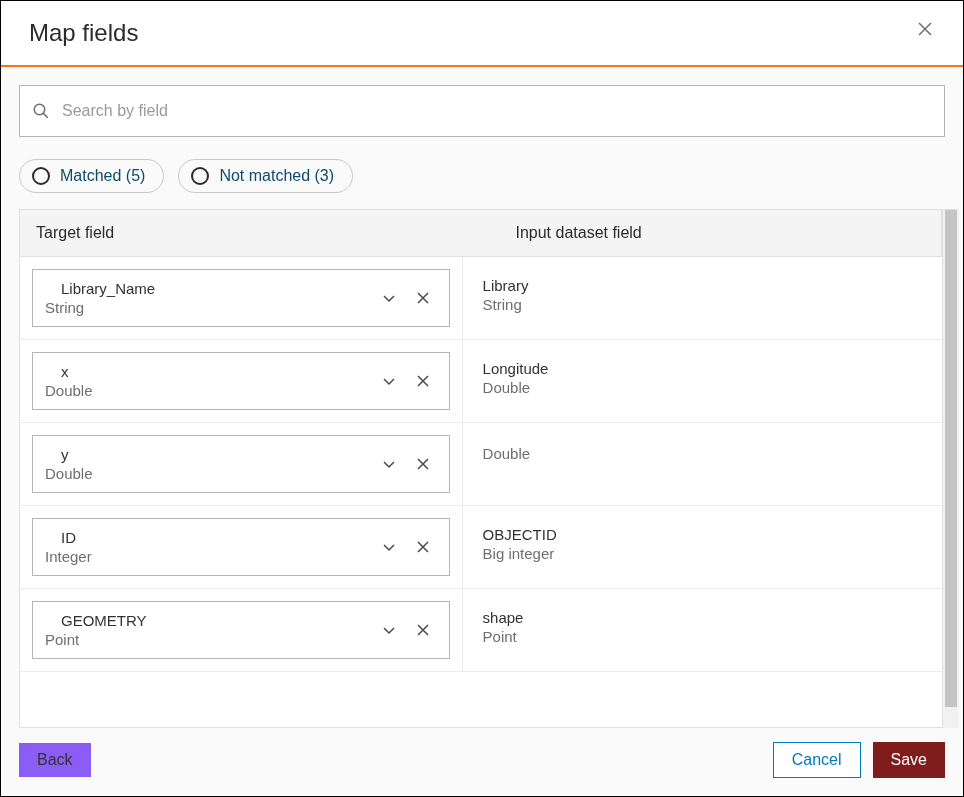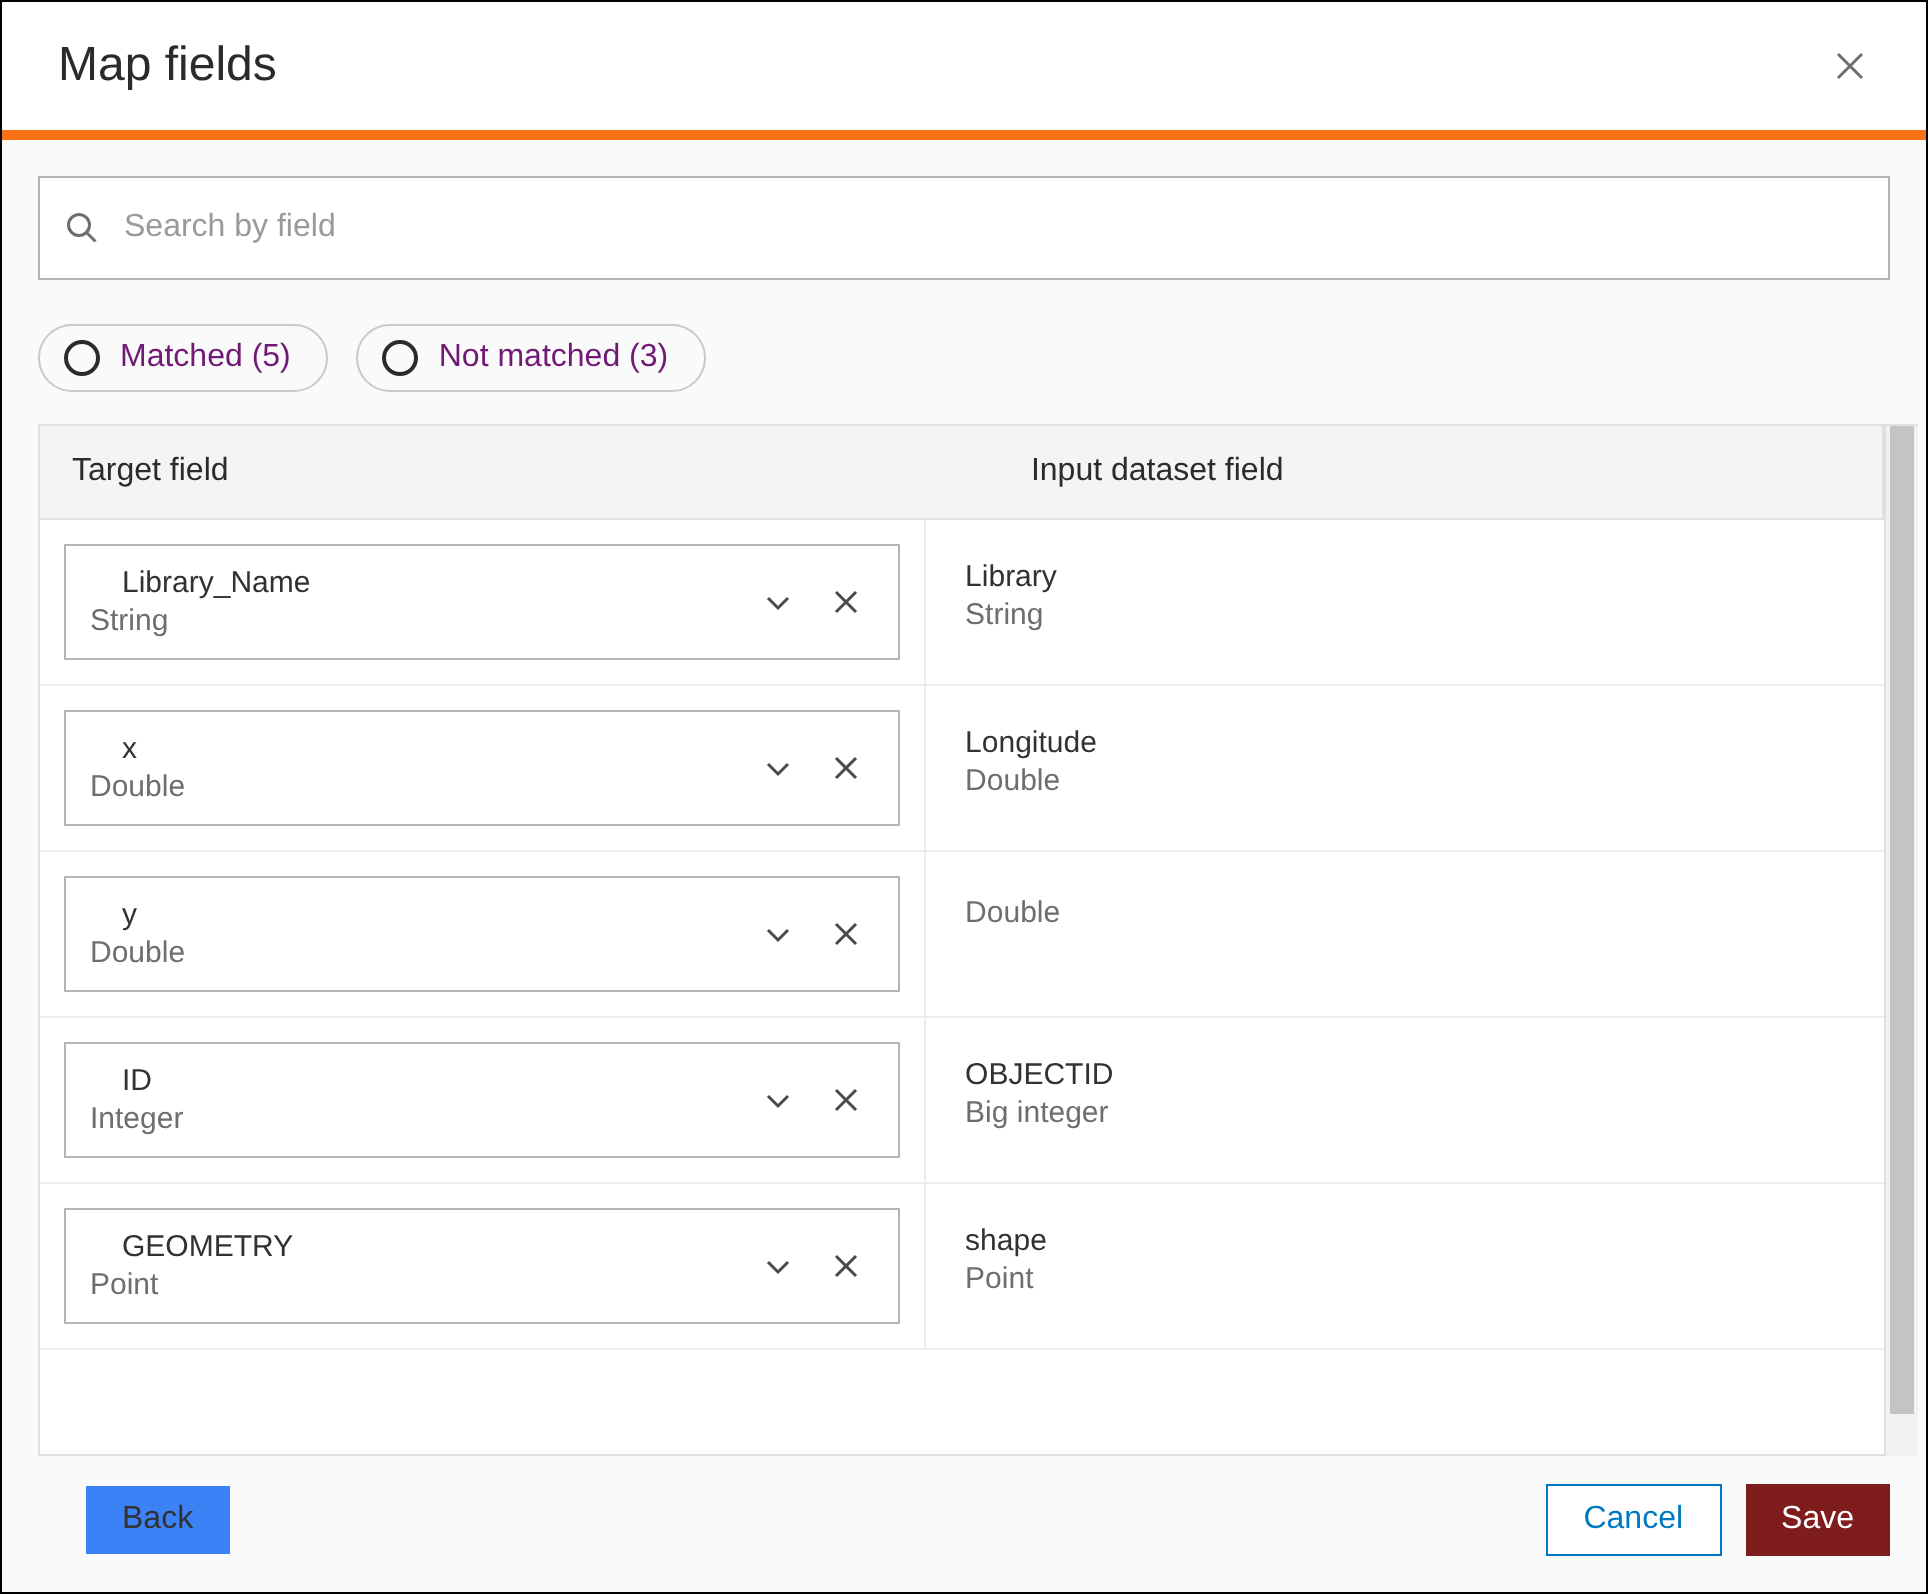--- a/index.html
+++ b/index.html
@@ -11,24 +11,24 @@
 .dialog {
   width: 964px;
   height: 797px;
   border: 1px solid #000;
   display: flex;
   flex-direction: column;
   background: #fff;
 }
 .header {
   display: flex;
-  align-items: center;
+  align-items: flex-start;
   justify-content: space-between;
   padding: 18px 28px 18px 28px;
-  border-bottom: 5px solid #f97316;
+  border-bottom: 2px solid #f97316;
 }
 .title {
   font-size: 24px;
   font-weight: 400;
   color: #2b2b2b;
 }
 .close-btn {
   width: 20px;
   height: 20px;
   display: flex;
@@ -75,21 +75,21 @@
 .chip {
   display: flex;
   align-items: center;
   gap: 10px;
   border: 1px solid #c9c9c9;
   border-radius: 20px;
   padding: 7px 18px 7px 12px;
   background: #fafafa;
   cursor: pointer;
   font-size: 16px;
-  color: #701a75;
+  color: #0c4a6e;
 }
 .radio-icon {
   width: 18px; height: 18px;
   border: 2px solid #2b2b2b;
   border-radius: 50%;
   flex-shrink: 0;
 }
 .table-wrap {
   flex: 1;
   margin: 0 4px 0 18px;
@@ -170,21 +170,21 @@
   background: #fafafa;
 }
 .footer-right { display: flex; gap: 12px; }
 .btn {
   font-size: 16px;
   padding: 8px 18px;
   border: none;
   cursor: pointer;
   font-family: inherit;
 }
-.btn-back { background: #3b82f6; color: #323232; margin-left: 24px; }
+.btn-back { background: #8b5cf6; color: #323232; }
 .btn-cancel { background: #fff; border: 1px solid #0079c1; color: #0079c1; }
 .btn-save { background: #7f1d1d; color: #fff; }
 </style>
 </head>
 <body>
 
 <div class="dialog">
 
   <div class="header">
     <div class="title">Map fields</div>

